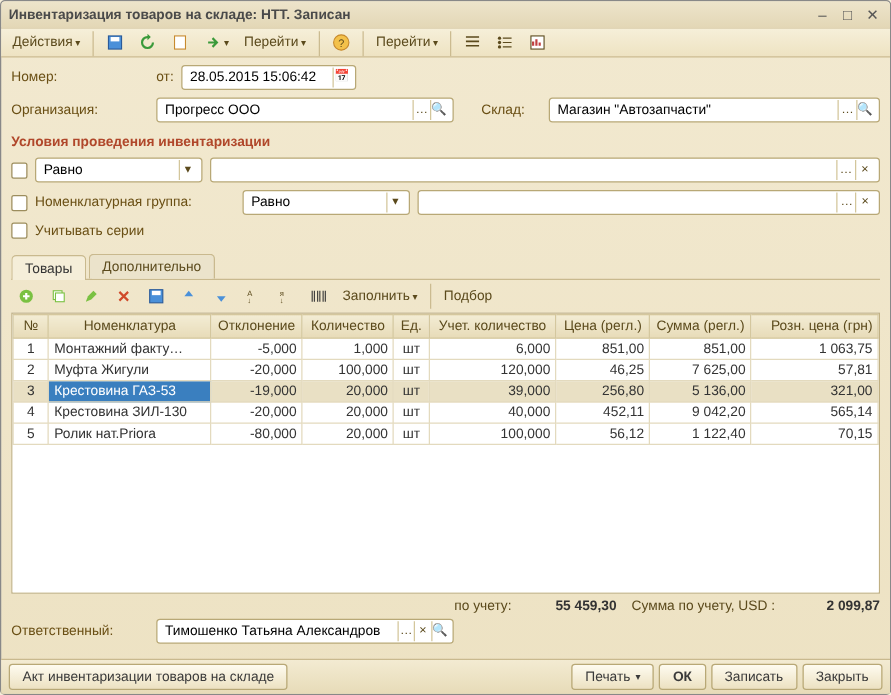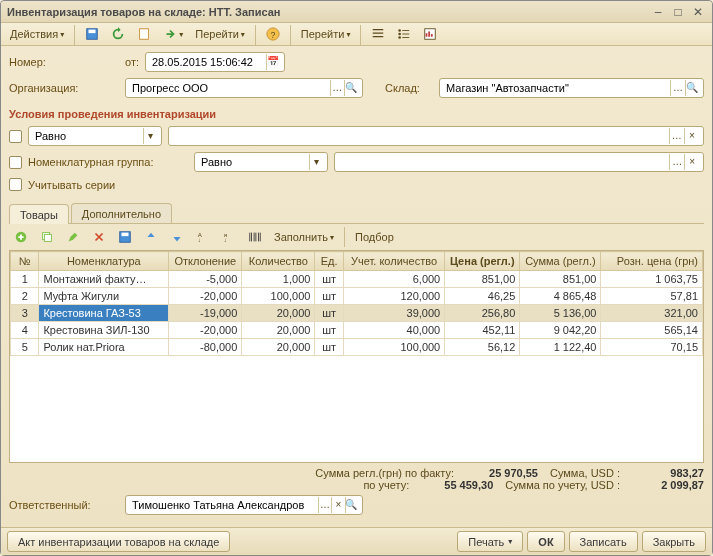--- a/index.html
+++ b/index.html
@@ -376,21 +376,21 @@
     <div class="grid">
       <table>
         <thead>
             <tr id="grid-head">
               <th style="width: 28px;">№</th>
               <th style="width: 128px;">Номенклатура</th>
               <th style="width: 72px;">Отклонение</th>
               <th style="width: 72px;">Количество</th>
               <th style="width: 28px;">Ед.</th>
               <th style="width: 100px;">Учет. количество</th>
-              <th style="width: 74px; font-weight: bold;">Цена (регл.)</th>
+              <th style="width: 74px;">Цена (регл.)</th>
               <th style="width: 80px;">Сумма (регл.)</th>
               <th style="width: 100px; text-align: right;">Розн. цена (грн)</th>
             </tr>
           </thead>
         <tbody id="grid-body">
             <tr>
               <td class="ctr">1</td>
               <td class="nomen">Монтажний факту…</td>
               <td class="num">-5,000</td>
               <td class="num">1,000</td>
@@ -401,21 +401,21 @@
               <td class="num">1 063,75</td>
             </tr>
             <tr>
               <td class="ctr">2</td>
               <td class="nomen">Муфта Жигули</td>
               <td class="num">-20,000</td>
               <td class="num">100,000</td>
               <td class="ctr">шт</td>
               <td class="num">120,000</td>
               <td class="num">46,25</td>
-              <td class="num">4 865,48</td>
+              <td class="num">7 625,00</td>
               <td class="num">57,81</td>
             </tr>
             <tr class="sel">
               <td class="ctr">3</td>
               <td class="nomen">Крестовина ГАЗ-53</td>
               <td class="num">-19,000</td>
               <td class="num">20,000</td>
               <td class="ctr">шт</td>
               <td class="num">39,000</td>
               <td class="num">256,80</td>
@@ -444,26 +444,20 @@
               <td class="num">1 122,40</td>
               <td class="num">70,15</td>
             </tr>
           </tbody>
       </table>
       <div class="blank"></div>
     </div>
 
     <div class="totals">
       <div class="trow">
-        <span class="tlbl">Сумма регл.(грн) по факту:</span>
-        <span class="tval">25 970,55</span>
-        <span class="tlbl" style="margin-left:8px">Сумма, USD :</span>
-        <span class="tval">983,27</span>
-      </div>
-      <div class="trow">
         <span class="tlbl">по учету:</span>
         <span class="tval">55 459,30</span>
         <span class="tlbl" style="margin-left:8px">Сумма по учету, USD :</span>
         <span class="tval">2 099,87</span>
       </div>
     </div>
 
     <div class="row">
       <span class="lbl" style="width:110px">Ответственный:</span>
       <div class="inp" style="width:238px">

